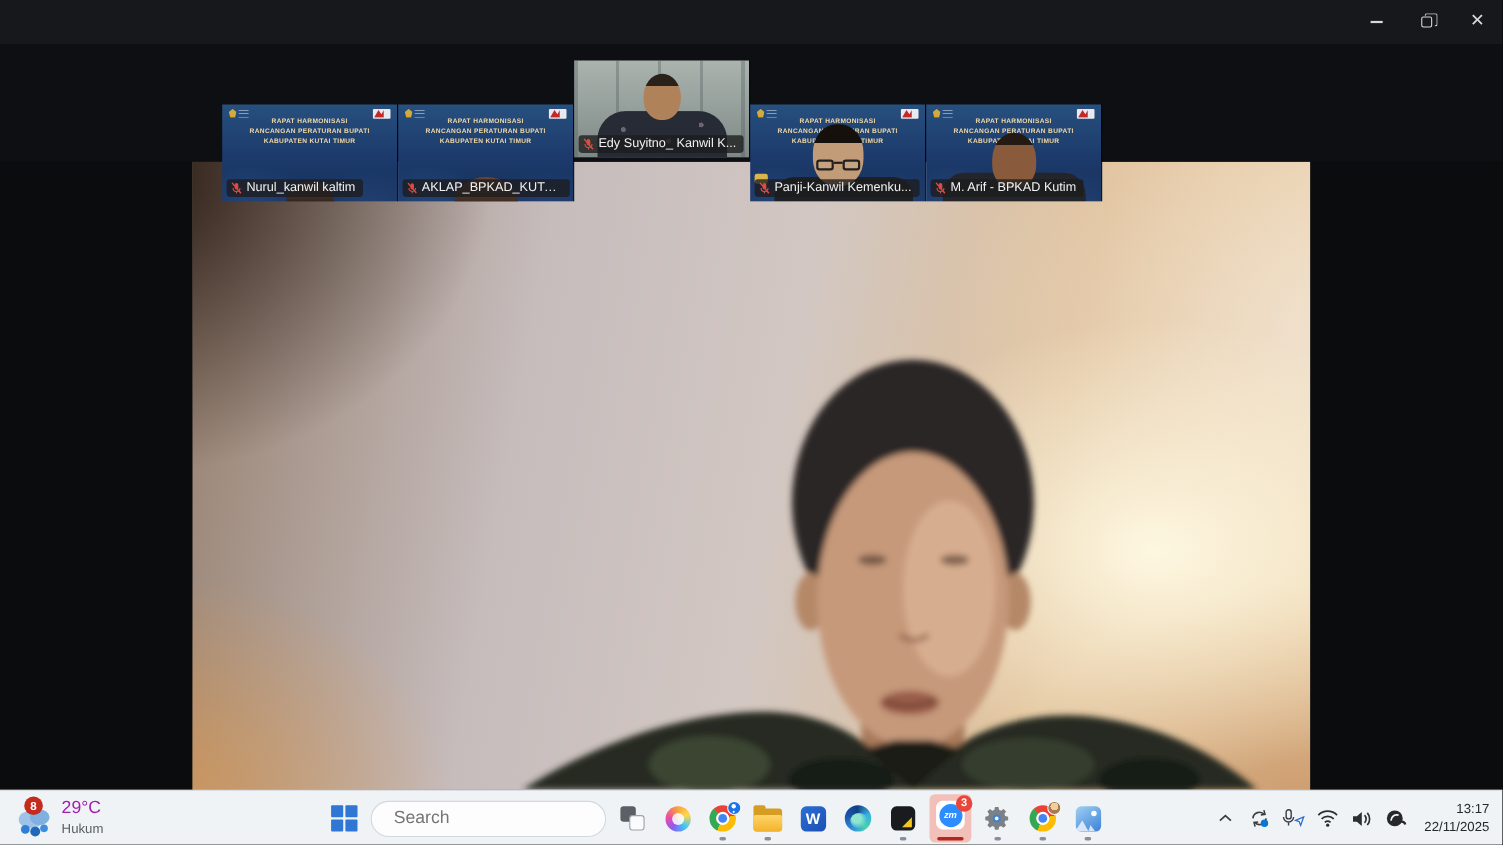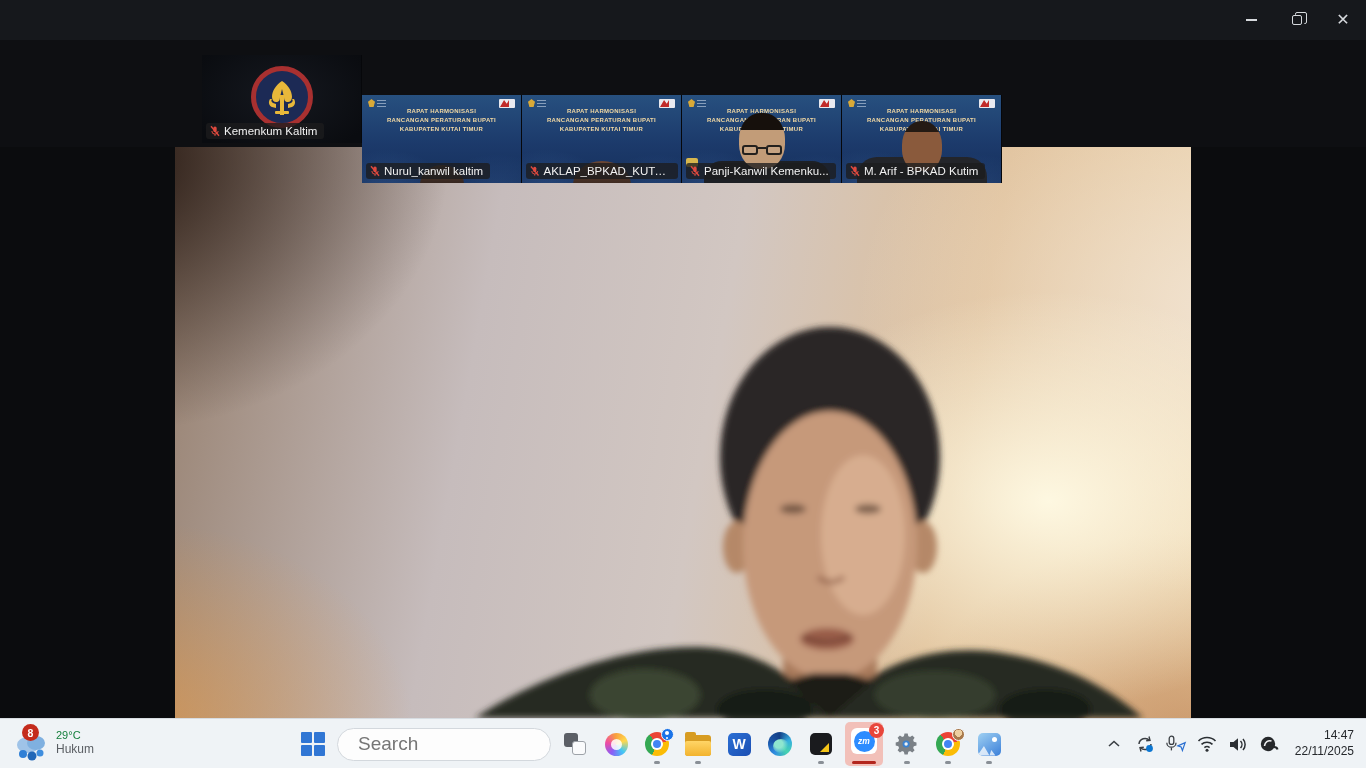--- a/index.html
+++ b/index.html
@@ -77,32 +77,32 @@
      linear-gradient(100deg,#96806f 0%, #c6bcbc 30%, #d2c7c2 52%, #dfbf97 75%, #edd3a9 100%); }
   .main-chip { position:absolute; left:8px; bottom:8px; display:flex; align-items:center; gap:6px; background:rgba(24,24,26,.72); border-radius:3px; padding:3px 10px 3px 6px; z-index:22; }
   .main-chip .nm { color:#fafafa; font-size:13px; }
 
   
   .taskbar { position:absolute; left:0; bottom:0; width:1366px; height:50px; background:#eff3f6; border-top:1px solid #d7dce1; z-index:50; }
   .weather { position:absolute; left:8px; top:4px; display:flex; align-items:center; gap:8px; padding:2px 6px; border-radius:4px; }
   .w-icon { position:relative; width:34px; height:36px; }
   .w-badge { position:absolute; top:-1px; left:8px; width:17px; height:17px; border-radius:50%; background:#c42b1c; color:#fff; font-size:10.5px; font-weight:bold; display:flex; align-items:center; justify-content:center; z-index:2; }
   .w-text { display:flex; flex-direction:column; line-height:1.3; }
-  .w-temp { font-size:11px; color:#15803d; }
+  .w-temp { font-size:16px; color:#a21caf; }
   .w-cond { font-size:12px; color:#5a5e63; }
 
   .tb-center { position:absolute; left:296px; top:0; height:50px; display:flex; align-items:center; gap:7px; }
   .tb-btn { position:relative; width:34px; height:44px; display:flex; align-items:center; justify-content:center; border-radius:5px; }
   .run-dash { position:absolute; bottom:2px; left:50%; transform:translateX(-50%); width:6px; height:3px; border-radius:2px; background:#898f96; }
 
   .start-icon { width:24px; height:24px; display:grid; grid-template-columns:11px 11px; grid-template-rows:11px 11px; gap:2px; }
   .start-icon span { background:#3076d4; border-radius:1px; }
 
   .search-pill { width:214px; height:33px; background:#fdfdfd; border:1px solid #d3d8dd; border-radius:17px; display:flex; align-items:center; padding:0 4px 0 12px; gap:8px; }
-  .search-pill input { flex:1; border:none; outline:none; background:transparent; font-size:19px; color:#53575c; font-family:"Liberation Sans",sans-serif; }
+  .search-pill input { flex:1; border:none; outline:none; background:transparent; font-size:16px; color:#53575c; font-family:"Liberation Sans",sans-serif; }
   .search-img { width:26px; height:26px; border-radius:13px; overflow:hidden;
     background: radial-gradient(20px 12px at 50% 0%, #e7c27b 0 55%, transparent 60%),
                 radial-gradient(16px 10px at 50% 45%, #7a4a2e 0 50%, transparent 55%),
                 linear-gradient(180deg,#d8b574 0 40%, #3f93c9 40% 62%, #1c5d92 62% 100%); }
 
   .taskview { position:relative; width:22px; height:22px; }
   .taskview .b1 { position:absolute; left:0; top:0; width:14px; height:14px; background:#5b5f66; border-radius:3px; }
   .taskview .b2 { position:absolute; right:0; bottom:0; width:14px; height:14px; background:#fafbfc; border:1px solid #9da2a8; border-radius:3px; }
 
   .copilot { width:23px; height:23px; border-radius:50%; background:conic-gradient(from 210deg,#8a5cf6,#ef4da0,#f8a03d,#ffd84d,#41c8f5,#8a5cf6); position:relative; }
@@ -153,40 +153,20 @@
     </div>
   <div class="win-btn">
       <span class="glyph-restore"></span>
     </div>
   <div class="win-btn glyph-close">✕</div>
 </div>
 
 <div class="gallery-band">
   <div class="strip">
 
-    <div class="tile t1">
-      <div class="kk-logo">
-        <svg width="38" height="40" viewBox="0 0 38 40">
-          <path d="M17 38 h4 v-20 h-4 z" fill="#e8b83a"></path>
-          <path d="M19 4 C13 8 9 14 9 20 c0 3 2 5 4 5 c3 0 4-2 4-5 l2-8 l2 8 c0 3 1 5 4 5 c2 0 4-2 4-5 C29 14 25 8 19 4 Z" fill="#e8b83a"></path>
-          <path d="M7 22 c-2 3 -1 7 2 8 l4 1 v-4 l-3-1 c-2-1-2-3-1-4 z" fill="#e8b83a"></path>
-          <path d="M31 22 c2 3 1 7 -2 8 l-4 1 v-4 l3-1 c2-1 2-3 1-4 z" fill="#e8b83a"></path>
-          <rect x="12" y="34" width="14" height="3" rx="1" fill="#e8b83a"></rect>
-        </svg>
-      </div>
-      <div class="chip">
-        <svg class="mic" width="10" height="12" viewBox="0 0 12 13">
-          <rect x="4" y="1" width="4" height="7" rx="2" fill="#e04a3f"></rect>
-          <path d="M2.2 6.5 a3.8 3.8 0 0 0 7.6 0" stroke="#e04a3f" stroke-width="1.2" fill="none"></path>
-          <line x1="6" y1="10.3" x2="6" y2="12.4" stroke="#e04a3f" stroke-width="1.2"></line>
-          <line x1="1.2" y1="0.8" x2="10.8" y2="12.2" stroke="#e04a3f" stroke-width="1.6"></line>
-        </svg>
-        <span class="nm">Kemenkum Kaltim</span>
-      </div>
-    </div>
 
     <div class="tile banner-bg">
       <div class="mini-logo-l">
           <span class="gold"></span>
           <span class="lines"></span>
         </div>
       <div class="mini-logo-r"></div>
       <div class="banner-text">
         <div>RAPAT HARMONISASI</div>
           <div>RANCANGAN PERATURAN BUPATI</div>
@@ -220,20 +200,34 @@
         <svg class="mic" width="10" height="12" viewBox="0 0 12 13">
           <rect x="4" y="1" width="4" height="7" rx="2" fill="#e04a3f"></rect>
             <path d="M2.2 6.5 a3.8 3.8 0 0 0 7.6 0" stroke="#e04a3f" stroke-width="1.2" fill="none"></path>
             <line x1="6" y1="10.3" x2="6" y2="12.4" stroke="#e04a3f" stroke-width="1.2"></line>
             <line x1="1.2" y1="0.8" x2="10.8" y2="12.2" stroke="#e04a3f" stroke-width="1.6"></line>
         </svg>
         <span class="nm">AKLAP_BPKAD_KUTAI ...</span>
       </div>
     </div>
 
+    <div class="tile t4">
+      <div class="neck"></div>
+      <div class="torso"></div>
+      <div class="face"></div>
+      <div class="chip">
+        <svg class="mic" width="10" height="12" viewBox="0 0 12 13">
+          <rect x="4" y="1" width="4" height="7" rx="2" fill="#e04a3f"></rect>
+            <path d="M2.2 6.5 a3.8 3.8 0 0 0 7.6 0" stroke="#e04a3f" stroke-width="1.2" fill="none"></path>
+            <line x1="6" y1="10.3" x2="6" y2="12.4" stroke="#e04a3f" stroke-width="1.2"></line>
+            <line x1="1.2" y1="0.8" x2="10.8" y2="12.2" stroke="#e04a3f" stroke-width="1.6"></line>
+        </svg>
+        <span class="nm">Edy Suyitno_ Kanwil K...</span>
+      </div>
+    </div>
 
     <div class="tile banner-bg t6">
       <div class="mini-logo-l">
           <span class="gold"></span>
           <span class="lines"></span>
         </div>
       <div class="mini-logo-r"></div>
       <div class="banner-text">
         <div>RAPAT HARMONISASI</div>
           <div>RANCANGAN PERATURAN BUPATI</div>
@@ -471,17 +465,17 @@
       </svg>
     </div>
     <div class="tray-ico">
       <svg width="20" height="18" viewBox="0 0 20 18">
         <circle cx="9" cy="9" r="7.2" fill="#26282b"></circle>
         <path d="M5.5 11 C6 7 9 5 12.5 6" stroke="#f2f3f5" stroke-width="1.6" fill="none"></path>
         <path d="M15 12 q3 0 3.5 2.5" stroke="#26282b" stroke-width="2" fill="none"></path>
       </svg>
     </div>
     <div class="clock">
-      <span>14:47</span>
+      <span>13:17</span>
       <span>22/11/2025</span>
     </div>
   </div>
 </div>
 
 </body></html>

